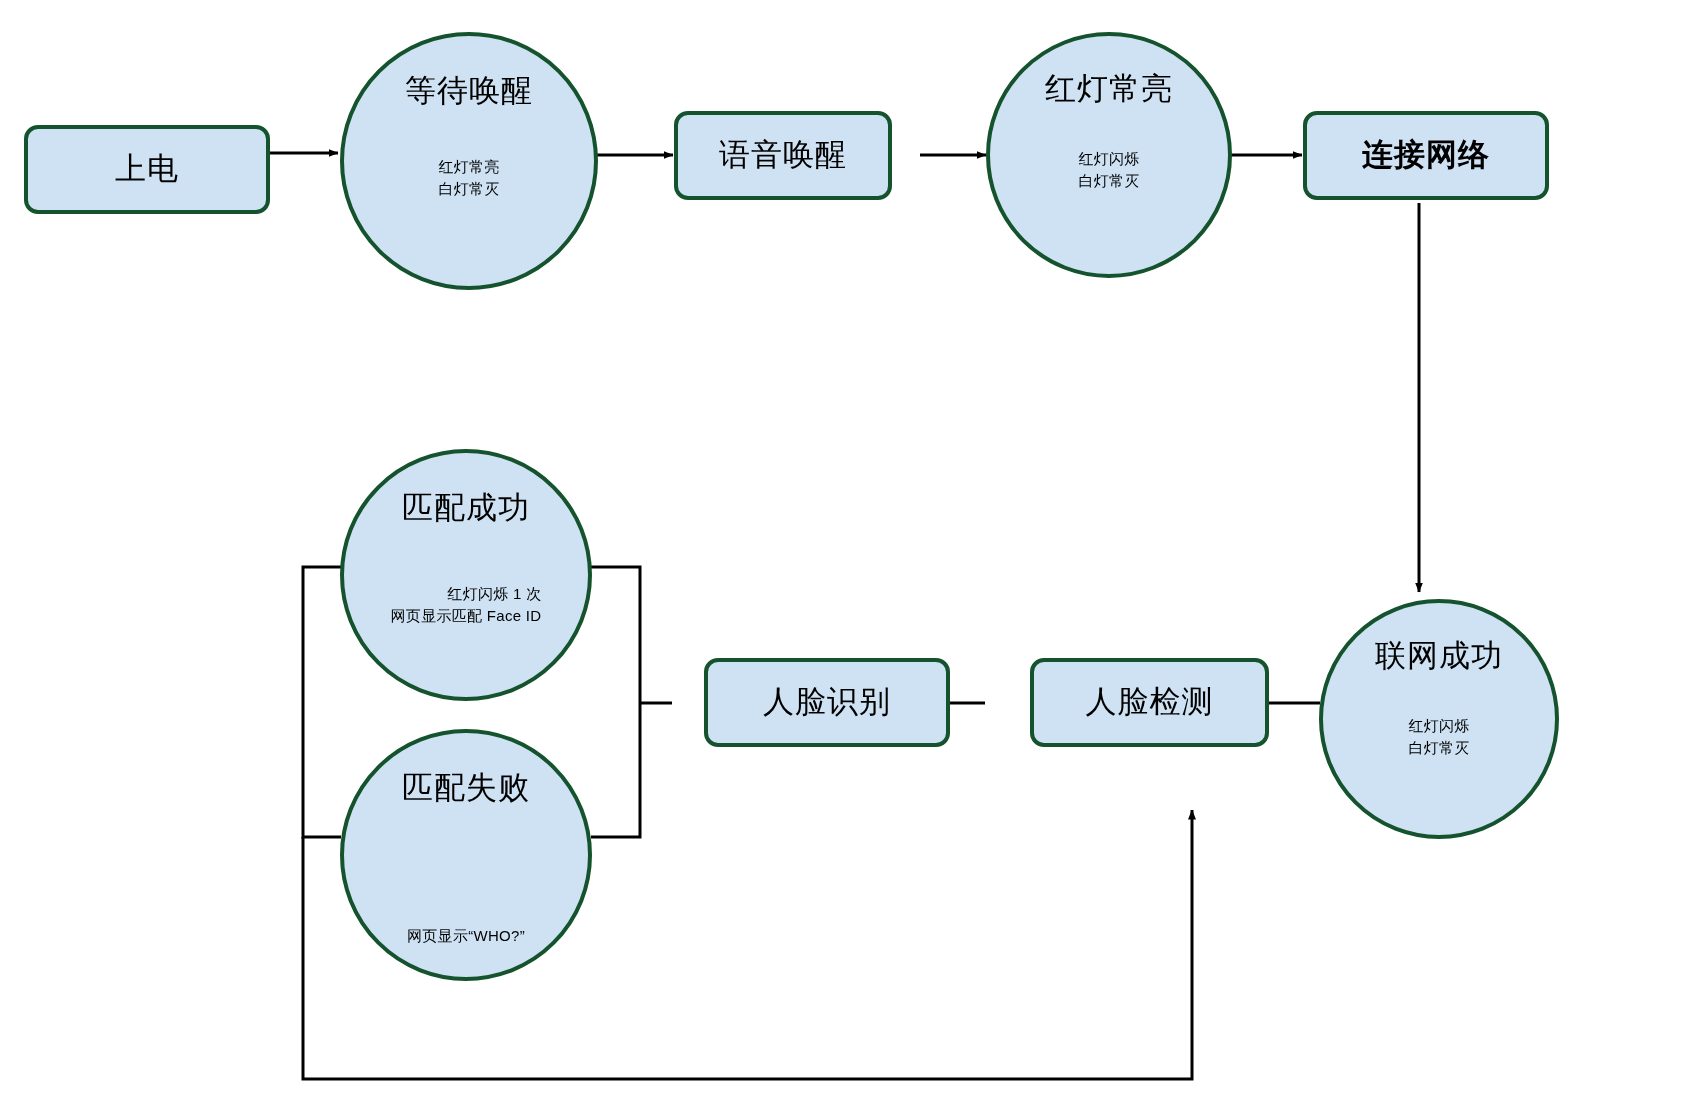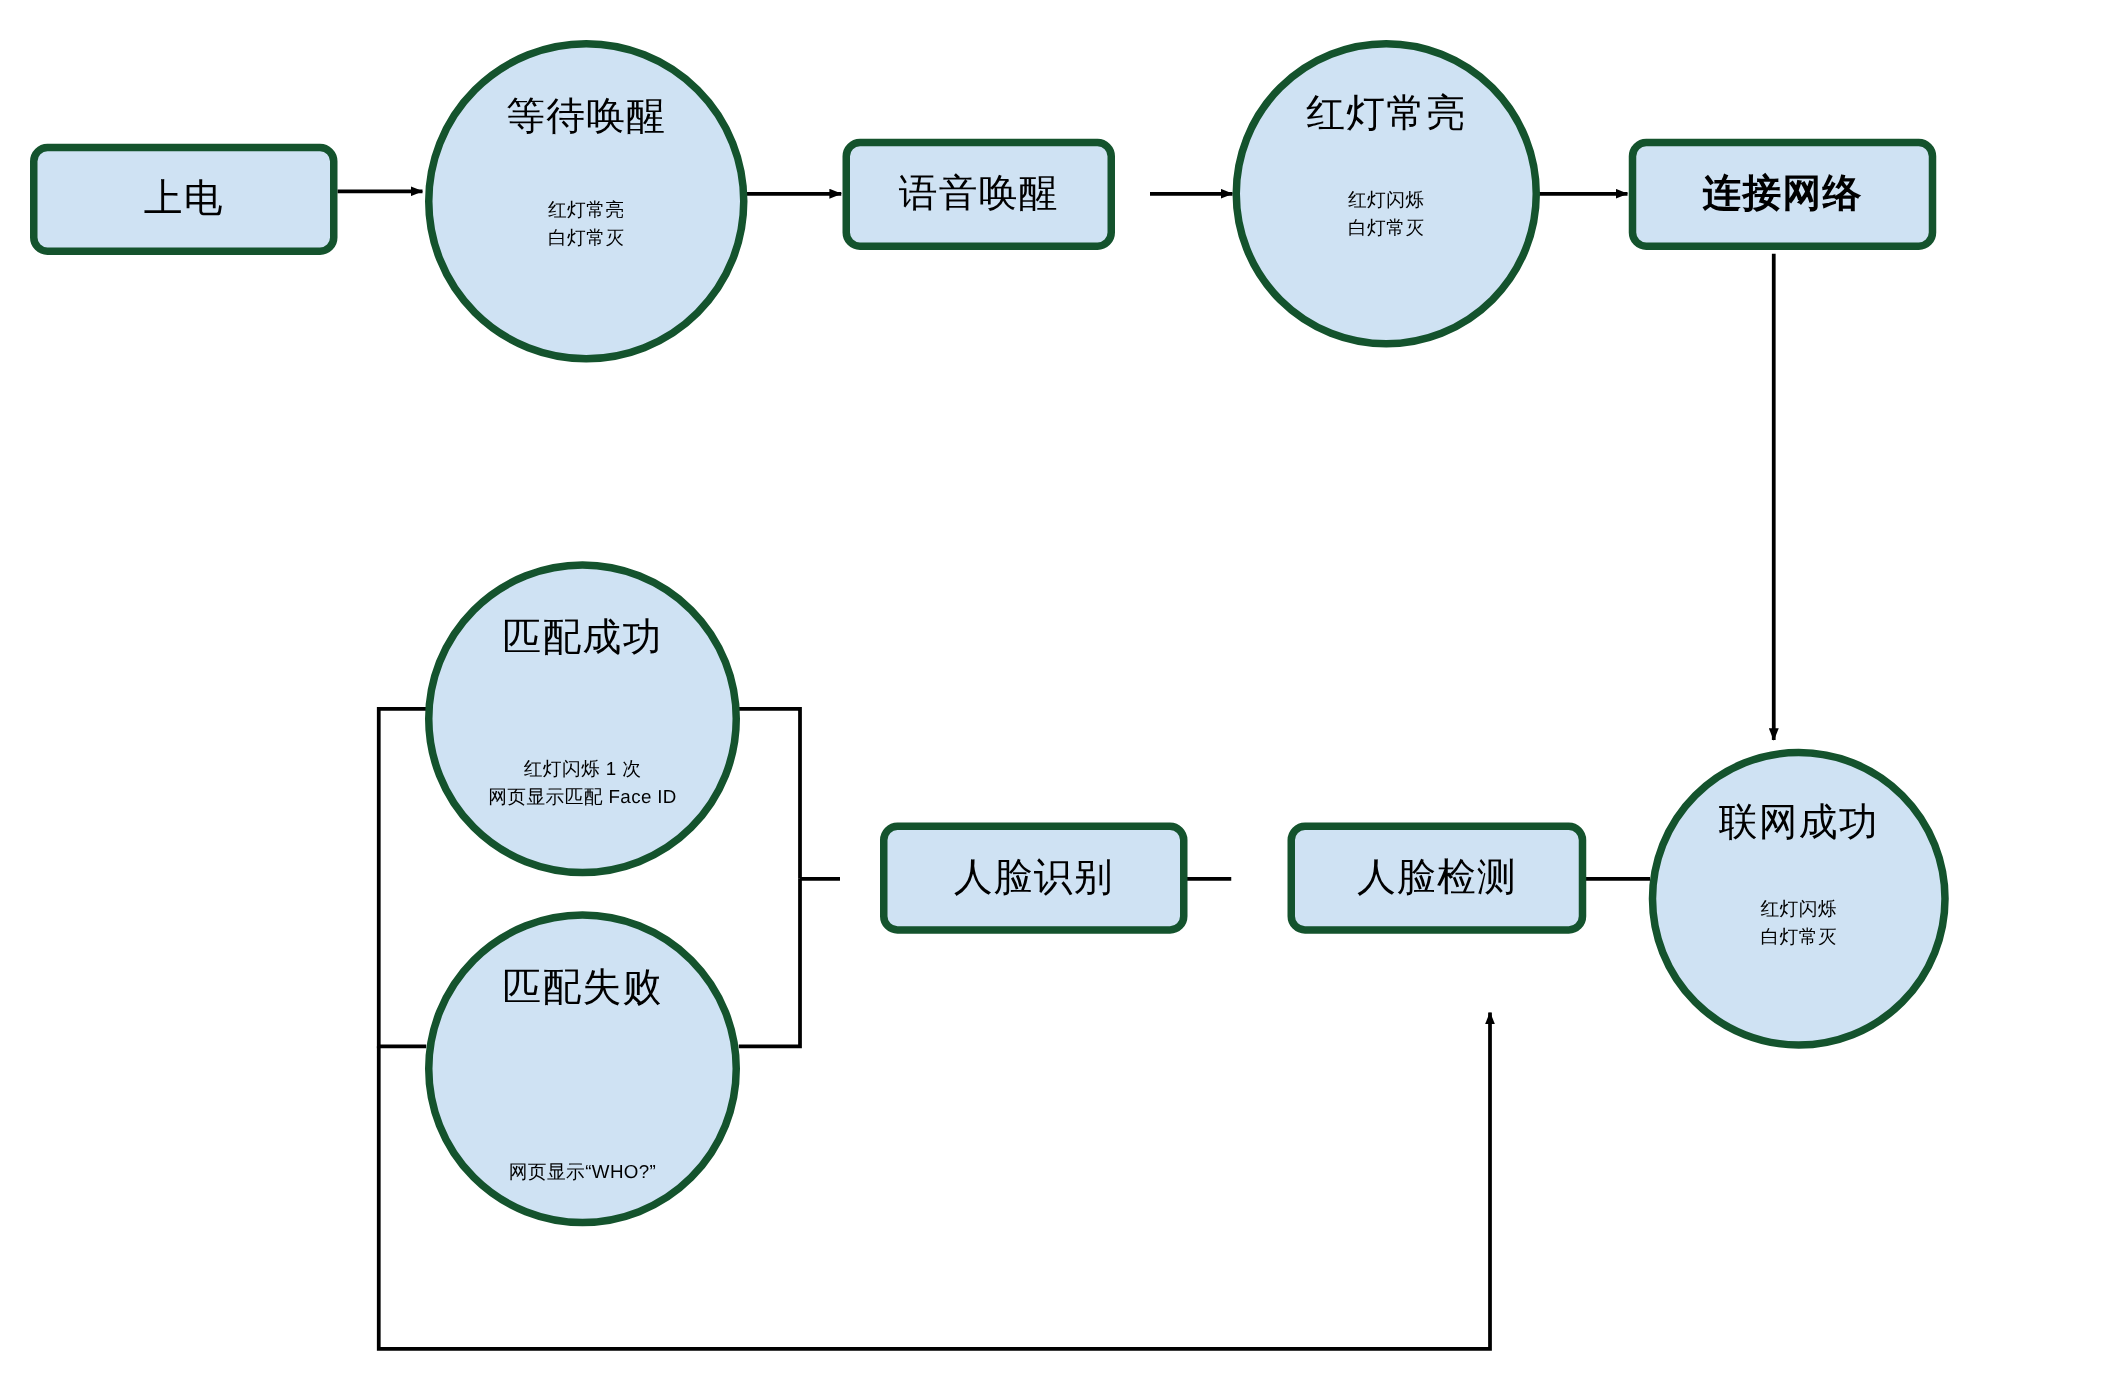--- a/index.html
+++ b/index.html
@@ -22,21 +22,21 @@
     left: 0;
     top: 0;
     width: 1682px;
     height: 1108px;
     pointer-events: none;
   }
   .node {
     position: absolute;
     box-sizing: border-box;
     background: #cfe2f3;
-    border: 6px solid #14532d;
+    border: 4px solid #14532d;
     display: flex;
     flex-direction: column;
     align-items: center;
     color: #000000;
   }
   .node.box {
     border-radius: 14px;
     justify-content: center;
   }
   .node.circle {
@@ -93,21 +93,21 @@
 
     <polyline points="640,703 640,567 591,567" fill="none" stroke="#000000" stroke-width="3"></polyline>
 
     <polyline points="640,703 640,837 591,837" fill="none" stroke="#000000" stroke-width="3"></polyline>
 
     <polyline points="341,567 303,567 303,837 341,837" fill="none" stroke="#000000" stroke-width="3"></polyline>
 
     <polyline points="303,837 303,1079 1192,1079 1192,810" fill="none" stroke="#000000" stroke-width="3" marker-end="url(#arrowhead)"></polyline>
   </svg>
 
-  <div class="node box" style="left:24px; top:115px; width:246px; height:89px;">
+  <div class="node box" style="left:24px; top:125px; width:246px; height:89px;">
     <div class="node-title">上电</div>
   </div>
 
   <div class="node circle" style="left:340px; top:32px; width:258px; height:258px; padding-top:38px;">
     <div class="node-title">等待唤醒</div>
     <div class="node-sub" style="margin-top:48px;">红灯常亮
 白灯常灭</div>
   </div>
 
   <div class="node box" style="left:674px; top:111px; width:218px; height:89px;">
@@ -133,21 +133,21 @@
   <div class="node box" style="left:1030px; top:658px; width:239px; height:89px;">
     <div class="node-title">人脸检测</div>
   </div>
 
   <div class="node box" style="left:672px; top:658px; width:246px; height:89px;margin-left:32px;">
     <div class="node-title">人脸识别</div>
   </div>
 
   <div class="node circle" style="left:340px; top:449px; width:252px; height:252px; padding-top:38px;">
     <div class="node-title">匹配成功</div>
-    <div class="node-sub" style="margin-top:78px;">红灯闪烁 1 次
+    <div class="node-sub" style="margin-top:58px;text-align:right;">红灯闪烁 1 次
 网页显示匹配 Face ID</div>
   </div>
 
   <div class="node circle" style="left:340px; top:729px; width:252px; height:252px; padding-top:38px;gap:38px;">
     <div class="node-title">匹配失败</div>
     <div class="node-sub" style="margin-top:82px;">网页显示“WHO?”</div>
   </div>
 
 </div>
 

